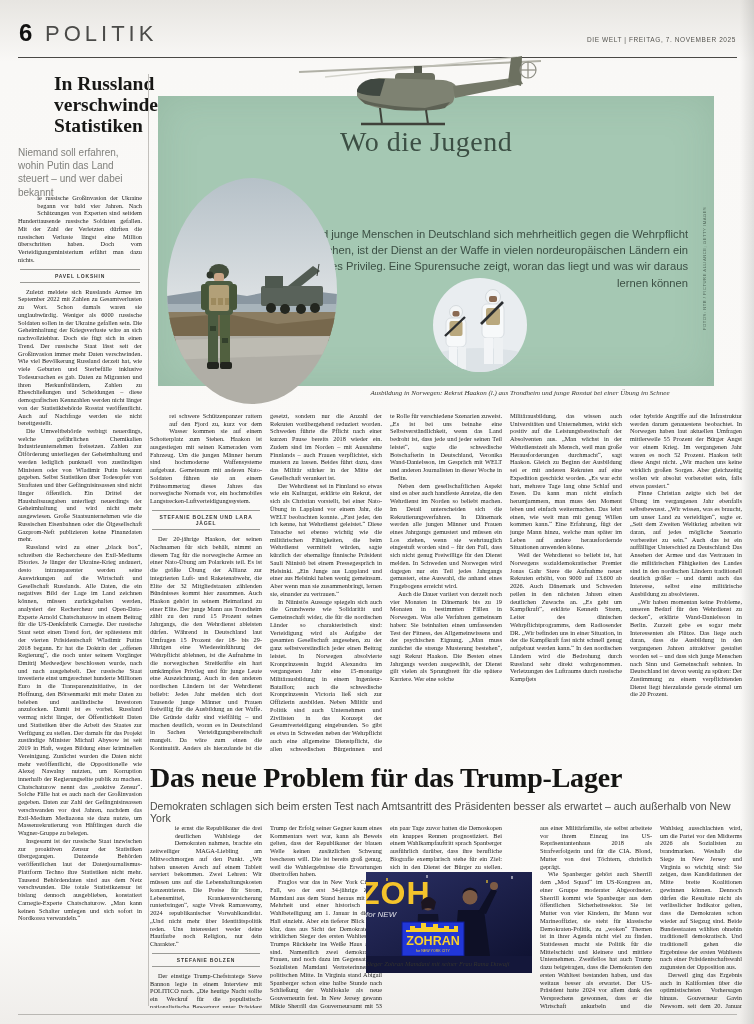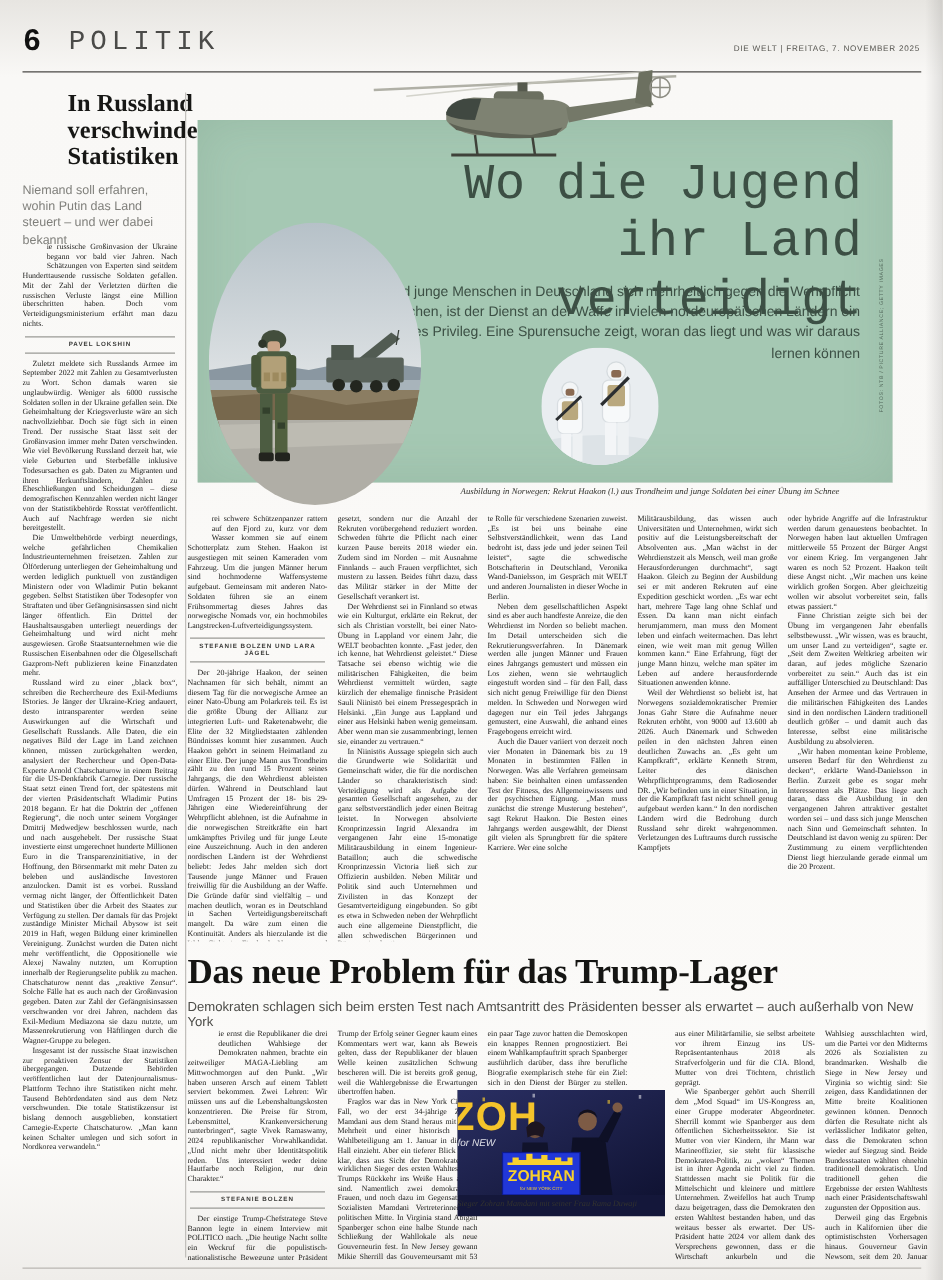--- a/index.html
+++ b/index.html
@@ -4,39 +4,39 @@
 <style>
   html,body{margin:0;padding:0;background:#d8d6d2;}
   #page{position:relative;width:754px;height:1024px;overflow:hidden;
     background:linear-gradient(180deg,#e7e5e1 0%,#f9f8f6 6%,#fbfaf8 90%,#efedea 100%);
     font-family:"Liberation Serif",serif;color:#1c1c1a;}
   #page:before{content:"";position:absolute;right:0;top:0;width:14px;height:100%;
     background:linear-gradient(90deg,rgba(0,0,0,0),rgba(0,0,0,.10));pointer-events:none;}
   .abs{position:absolute;}
   
   .pagenum{font-family:"Liberation Sans",sans-serif;font-weight:bold;font-size:24px;color:#111;}
-  .section{font-family:Liberation Mono, monospace;font-weight:300;font-size:22px;letter-spacing:4px;color:#4b4b49;margin-left:10px;}
+  .section{font-family:Liberation Sans, sans-serif;font-weight:300;font-size:22px;letter-spacing:4px;color:#4b4b49;}
   .dateline{font-family:"Liberation Sans",sans-serif;font-size:6.5px;letter-spacing:.6px;color:#55544f;text-align:right;}
   .hrule{border-top:1px solid #4a4946;height:0;}
   .vrule{border-left:1px solid #c2c0bc;width:0;}
   
   .lr-title{font-size:19.5px;line-height:1.07;font-weight:bold;color:#171715;}
   .lr-stand{font-family:"Liberation Sans",sans-serif;font-size:10px;line-height:1.32;color:#80807c;}
   .bodycol{font-size:6.3px;line-height:1.23;text-align:justify;color:#1b1b19;overflow:hidden;}
   .bodycol p{margin:0;}
   .bodycol p.ind{text-indent:8px;}
   .dc::first-letter{float:left;font-size:24px;line-height:18px;padding:1px 2px 0 0;
     color:transparent;-webkit-text-stroke:.8px #2d2d2b;}
   .byline{font-family:"Liberation Sans",sans-serif;font-size:5px;font-weight:bold;letter-spacing:.8px;
     text-align:center;color:#3a3a38;border-top:.5px solid #9a9a96;border-bottom:.5px solid #9a9a96;
     padding:3px 0;margin:5px 2px;}
   
   .greenbox{background:#a5c8b3;box-shadow:inset 0 0 40px rgba(90,120,100,.18);}
-  .hero-h{font-family:Liberation Mono, monospace;font-weight:300;font-size:40px;line-height:1.16;
-    letter-spacing:.5px;color:#3c4f44;text-align:right;}
+  .hero-h{font-family:Liberation Serif, serif;font-weight:300;font-size:28px;line-height:1.16;
+    letter-spacing:.5px;color:#3c4f44;}
   .hero-sf{font-family:"Liberation Sans",sans-serif;font-size:11.2px;line-height:1.45;color:#3c4f44;text-align:right;}
   .credit{font-family:"Liberation Sans",sans-serif;font-size:4.2px;letter-spacing:.5px;color:#53695c;
     transform:rotate(-90deg);transform-origin:left top;white-space:nowrap;}
   .cap{font-size:7px;font-style:italic;color:#33332f;}
   
   .bt-h{font-size:28px;font-weight:bold;color:#151513;letter-spacing:-.2px;}
   .bt-sf{font-family:"Liberation Sans",sans-serif;font-size:10.5px;color:#4c4c48;}
   .photo{overflow:hidden;background:#14173a;}
   .oval{border-radius:50%;overflow:hidden;}
 </style>
@@ -79,21 +79,20 @@
       <line x1="233" y1="16" x2="233" y2="32" stroke="#8e8e84" stroke-width="1.2"></line>
       <line x1="225" y1="24" x2="241" y2="24" stroke="#8e8e84" stroke-width="1.2"></line>
       <line x1="66" y1="78" x2="150" y2="78" stroke="#3f423a" stroke-width="2.5"></line>
       <line x1="85" y1="62" x2="87" y2="78" stroke="#3f423a" stroke-width="2"></line>
       <line x1="131" y1="64" x2="133" y2="78" stroke="#3f423a" stroke-width="2"></line>
     </svg>
   </div>
 
   <div class="abs hero-h" style="left:340px;top:126px;width:350px;">
     <div>Wo die Jugend</div>
-    <div>ihr Land verteidigt</div>
   </div>
   <div class="abs hero-sf" style="left:278px;top:226px;width:410px;">Während junge Menschen in Deutschland sich mehrheitlich gegen die Wehrpflicht aussprechen, ist der Dienst an der Waffe in vielen nordeuropäischen Ländern ein umkämpftes Privileg. Eine Spurensuche zeigt, woran das liegt und was wir daraus lernen können</div>
   <div class="abs credit" style="left:702px;top:330px;">FOTOS: NTB / PICTURE ALLIANCE; GETTY IMAGES</div>
 
   <div class="abs oval" style="left:167px;top:178px;width:170px;height:226px;">
     <svg width="170" height="226" viewBox="0 0 170 226">
       <defs>
         <linearGradient id="skyg" x1="0" y1="0" x2="0" y2="1">
           <stop offset="0" stop-color="#b6c1c8"></stop>
             <stop offset="1" stop-color="#dfe3e5"></stop>
@@ -157,21 +156,21 @@
         <rect x="3.5" y="5" width="7" height="5.5" rx="2" fill="#8a6a52"></rect>
         <rect x="-3" y="12" width="20" height="29" rx="5" fill="#f7f9fa" stroke="#d8dde1" stroke-width="1"></rect>
         <rect x="0.5" y="15" width="13" height="15" rx="2" fill="#b9a87e"></rect>
         <line x1="-4" y1="30" x2="16" y2="11" stroke="#2b2e31" stroke-width="2.4"></line>
         <rect x="0" y="41" width="8" height="22" fill="#f3f5f7"></rect>
         <rect x="9" y="41" width="8" height="22" fill="#eef1f3"></rect>
       </g>
     </svg>
   </div>
 
-  <div class="abs cap" style="left:330px;top:389px;width:380px;text-align:center;">Ausbildung in Norwegen: Rekrut Haakon (l.) aus Trondheim und junge Soldaten bei einer Übung im Schnee</div>
+  <div class="abs cap" style="left:330px;top:389px;width:380px;text-align:center;">Ausbildung in Norwegen: Rekrut Haakon (l.) aus Trondheim und junge Rosstat bei einer Übung im Schnee</div>
 
   <div class="abs bodycol" style="left:150px;top:412px;width:112px;height:341px;">
     <p class="dc">Drei schwere Schützenpanzer rattern auf den Fjord zu, kurz vor dem Wasser kommen sie auf einem Schotterplatz zum Stehen. Haakon ist ausgestiegen mit seinen Kameraden vom Fahrzeug. Um die jungen Männer herum sind hochmoderne Waffensysteme aufgebaut. Gemeinsam mit anderen Nato-Soldaten führen sie an einem Frühsommertag dieses Jahres das norwegische Nomads vor, ein hochmobiles Langstrecken-Luftverteidigungssystem.</p>
     <div class="byline">STEFANIE BOLZEN UND LARA JÄGEL</div>
     <p class="ind">Der 20-jährige Haakon, der seinen Nachnamen für sich behält, nimmt an diesem Tag für die norwegische Armee an einer Nato-Übung am Polarkreis teil. Es ist die größte Übung der Allianz zur integrierten Luft- und Raketenabwehr, die Elite der 32 Mitgliedstaaten zählenden Bündnisses kommt hier zusammen. Auch Haakon gehört in seinem Heimatland zu einer Elite. Der junge Mann aus Trondheim zählt zu den rund 15 Prozent seines Jahrgangs, die den Wehrdienst ableisten dürfen. Während in Deutschland laut Umfragen 15 Prozent der 18- bis 29-Jährigen eine Wiedereinführung der Wehrpflicht ablehnen, ist die Aufnahme in die norwegischen Streitkräfte ein hart umkämpftes Privileg und für junge Leute eine Auszeichnung. Auch in den anderen nordischen Ländern ist der Wehrdienst beliebt: Jedes Jahr melden sich dort Tausende junge Männer und Frauen freiwillig für die Ausbildung an der Waffe. Die Gründe dafür sind vielfältig – und machen deutlich, woran es in Deutschland in Sachen Verteidigungsbereitschaft mangelt. Da wäre zum einen die Kontinuität. Anders als hierzulande ist die Wehrpflicht in Finnland, Norwegen und Dänemark nie aus-</p>
   </div>
   <div class="abs bodycol" style="left:270px;top:412px;width:112px;height:341px;">
     <p>gesetzt, sondern nur die Anzahl der Rekruten vorübergehend reduziert worden. Schweden führte die Pflicht nach einer kurzen Pause bereits 2018 wieder ein. Zudem sind im Norden – mit Ausnahme Finnlands – auch Frauen verpflichtet, sich mustern zu lassen. Beides führt dazu, dass das Militär stärker in der Mitte der Gesellschaft verankert ist.</p>
     <p class="ind">Der Wehrdienst sei in Finnland so etwas wie ein Kulturgut, erklärte ein Rekrut, der sich als Christian vorstellt, bei einer Nato-Übung in Lappland vor einem Jahr, die WELT beobachten konnte. „Fast jeder, den ich kenne, hat Wehrdienst geleistet.“ Diese Tatsache sei ebenso wichtig wie die militärischen Fähigkeiten, die beim Wehrdienst vermittelt würden, sagte kürzlich der ehemalige finnische Präsident Sauli Niinistö bei einem Pressegespräch in Helsinki. „Ein Junge aus Lappland und einer aus Helsinki haben wenig gemeinsam. Aber wenn man sie zusammenbringt, lernen sie, einander zu vertrauen.“</p>
     <p class="ind">In Niinistös Aussage spiegeln sich auch die Grundwerte wie Solidarität und Gemeinschaft wider, die für die nordischen Länder so charakteristisch sind: Verteidigung wird als Aufgabe der gesamten Gesellschaft angesehen, zu der ganz selbstverständlich jeder einen Beitrag leistet. In Norwegen absolvierte Kronprinzessin Ingrid Alexandra im vergangenen Jahr eine 15-monatige Militärausbildung in einem Ingenieur-Bataillon; auch die schwedische Kronprinzessin Victoria ließ sich zur Offizierin ausbilden. Neben Militär und Politik sind auch Unternehmen und Zivilisten in das Konzept der Gesamtverteidigung eingebunden. So gibt es etwa in Schweden neben der Wehrpflicht auch eine allgemeine Dienstpflicht, die allen schwedischen Bürgerinnen und Bürgern eine bestimm-</p>

